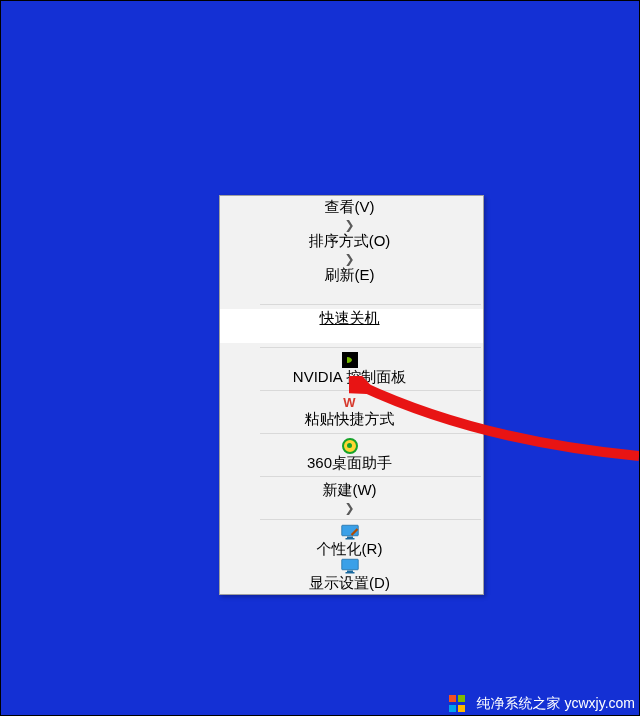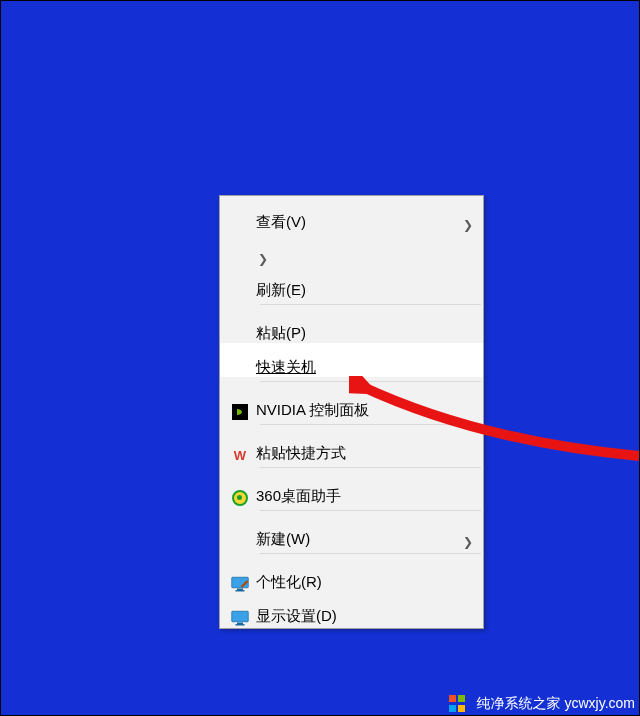--- a/index.html
+++ b/index.html
@@ -18,25 +18,26 @@
       left: 218px;
       top: 194px;
       width: 265px;
       background: #f2f2f2;
       border: 1px solid #a0a0a0;
       box-shadow: 2px 2px 4px rgba(0,0,0,.25);
       padding: 2px 0;
     }
     .menu-item {
       display: flex;
-      align-items: flex-end;
+      align-items: center;
       height: 34px;
       padding: 0 8px 0 4px;
       cursor: default;
       color: #000;
+      flex-direction: column;
     }
     .menu-item.hover { background: #fff; text-decoration: underline; }
     .icon-slot {
       width: 32px;
       display: flex;
       align-items: center;
       justify-content: center;
       flex-shrink: 0;
     }
     .label { flex: 1; white-space: nowrap; }
@@ -86,33 +87,29 @@
 <body>
 
 <div class="context-menu">
   <div class="menu-item">
     <span class="icon-slot"></span>
     <span class="label">查看(V)</span>
     <span class="chev">❯</span>
   </div>
   <div class="menu-item">
     <span class="icon-slot"></span>
+    <span class="label">排序方式(O)</span>
     <span class="chev">❯</span>
   </div>
   <div class="menu-item">
     <span class="icon-slot"></span>
     <span class="label">刷新(E)</span>
     <span class="chev"></span>
   </div>
   <div class="sep"></div>
-  <div class="menu-item">
-    <span class="icon-slot"></span>
-    <span class="label">粘贴(P)</span>
-    <span class="chev"></span>
-  </div>
   <div class="menu-item hover">
     <span class="icon-slot"></span>
     <span class="label">快速关机</span>
     <span class="chev"></span>
   </div>
   <div class="sep"></div>
   <div class="menu-item">
     <span class="icon-slot">
       <span class="nv">
           <svg viewBox="0 0 24 24">

